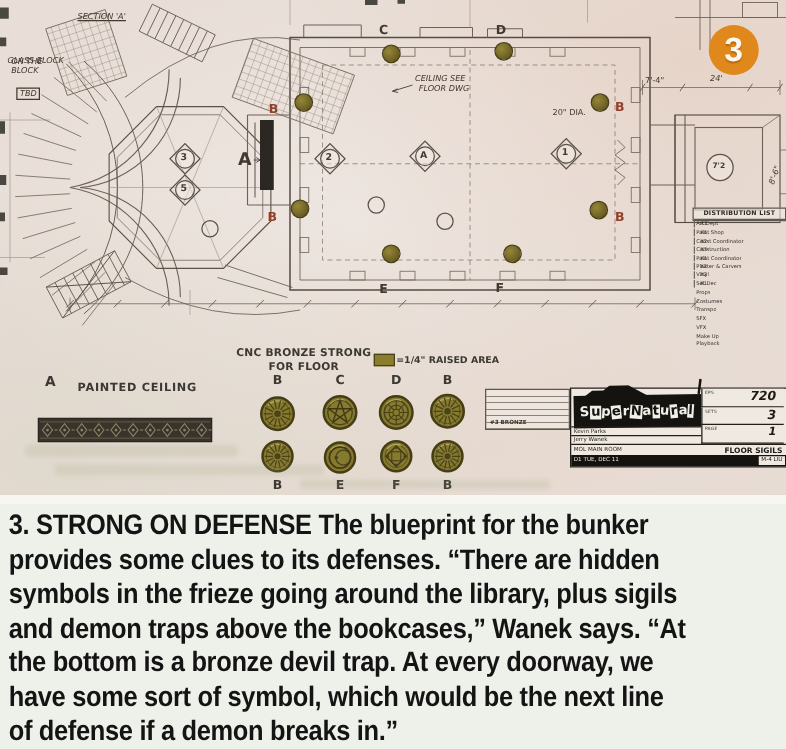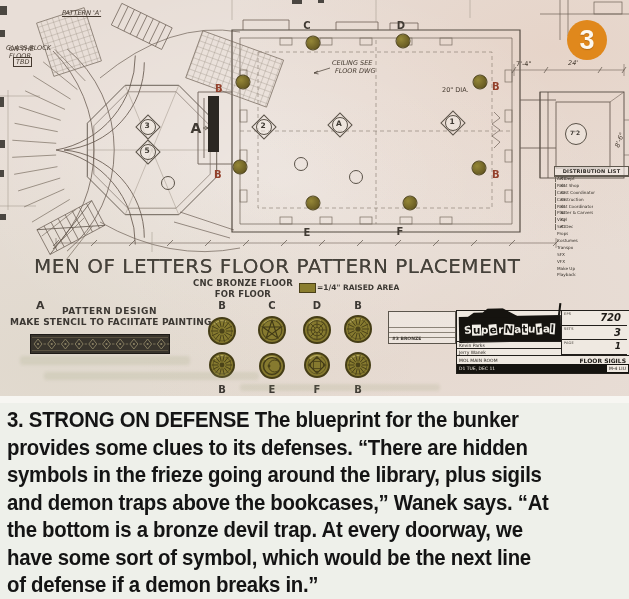--- a/index.html
+++ b/index.html
@@ -241,25 +241,25 @@
         <div class="edge-mark" style="left: 318px; top: 0px; width: 6px; height: 3px;"></div>
         <div class="plan-label red" style="left: 219px; top: 88px;">B</div>
         <div class="plan-label red" style="left: 218px; top: 174px;">B</div>
         <div class="plan-label" style="left: 307px; top: 25px;">C</div>
         <div class="plan-label" style="left: 401px; top: 25px;">D</div>
         <div class="plan-label red" style="left: 496px; top: 86px;">B</div>
         <div class="plan-label red" style="left: 496px; top: 174px;">B</div>
         <div class="plan-label" style="left: 307px; top: 232px;">E</div>
         <div class="plan-label" style="left: 400px; top: 231px;">F</div>
         <div class="plan-label big" style="left: 196px; top: 128px;">A</div>
-        <div class="annot underl" style="left: 62px; top: 13px;">PATTERN 'A'</div>
+        <div class="annot underl" style="left: 62px; top: 13px;">SECTION 'A'</div>
         <div class="annot" style="left: 6px; top: 48px;">GLASS BLOCK</div>
         <div class="annot" style="left: 9px; top: 49px;">ON THE</div>
-        <div class="annot" style="left: 9px; top: 56px;">FLOOR</div>
-        <div class="annot boxed" style="left: 13px; top: 62px;">TBD</div>
+        <div class="annot" style="left: 9px; top: 56px;">BLOCK</div>
+        <div class="annot boxed" style="left: 13px; top: 75px;">TBD</div>
         <div class="annot" style="left: 332px; top: 63px;">CEILING SEE</div>
         <div class="annot" style="left: 335px; top: 71px;">FLOOR DWG</div>
         <div class="annot plain" style="left: 442px; top: 90px;">20" DIA.</div>
         <div class="annot" style="left: 568px; top: 63px;">24'</div>
         <div class="annot plain" style="left: 516px; top: 64px;">7'-4"</div>
         <div class="annot rot" style="left: 612px; top: 140px;">8'-6"</div>
         <div class="marker" style="left: 147px; top: 126px;">
           <div class="dia"></div>
           <div class="cir"></div>
           <div class="lab">3</div>
@@ -434,29 +434,27 @@
           <line x1="3.2434879244487096" y1="-1.5619814608232068" x2="9.189882452604676" y2="-4.425614138999086" stroke="#4a4218" stroke-width="1"></line>
           <circle cx="0" cy="0" r="2.4000000000000004" fill="#4a4218"></circle>
         </svg>
         <div class="disc-label" style="left: 358px; top: 389px;">B</div>
       </div>
 
     <div class="ghost" style="left:20px;top:356px;width:170px;height:9px;"></div>
     <div class="ghost" style="left:44px;top:372px;width:215px;height:8px;"></div>
     <div class="ghost" style="left:240px;top:384px;width:200px;height:7px;"></div>
 
-    <div class="title-main">MEN OF LETTERS FLOOR PATTERN PLACEMENT</div>
-    <div class="cnc" style="top:278px;">CNC BRONZE FLOOR</div>
+    <div class="cnc" style="top:278px;">CNC BRONZE STRONG</div>
     <div class="cnc" style="top:289px;">FOR FLOOR</div>
     <div class="swatch"></div>
     <div class="raised-text">=1/4" RAISED AREA</div>
 
     <div class="pd-a">A</div>
-    <div class="pd-1">PATTERN DESIGN</div>
-    <div class="pd-2">MAKE STENCIL TO FACIITATE PAINTING</div>
+    <div class="pd-1">PAINTED CEILING</div>
     <svg id="frieze" width="140" height="20">
         <rect x="0.5" y="0.5" width="139" height="19" fill="#38342c" stroke="#1e1b17"></rect>
         <line x1="2" y1="3.5" x2="138" y2="3.5" stroke="#6a624c" stroke-width="0.7"></line>
         <line x1="2" y1="16.5" x2="138" y2="16.5" stroke="#6a624c" stroke-width="0.7"></line>
         <polygon points="8,5 12,10 8,15 4,10" fill="none" stroke="#8d8465" stroke-width="0.9"></polygon>
         <circle cx="8" cy="10" r="1.1" fill="#8d8465"></circle>
         <line x1="13.5" y1="10" x2="16" y2="10" stroke="#8d8465" stroke-width="0.8"></line>
         <polygon points="21.7,5 25.7,10 21.7,15 17.7,10" fill="none" stroke="#8d8465" stroke-width="0.9"></polygon>
         <circle cx="21.7" cy="10" r="1.1" fill="#8d8465"></circle>
         <line x1="27.2" y1="10" x2="29.7" y2="10" stroke="#8d8465" stroke-width="0.8"></line>

